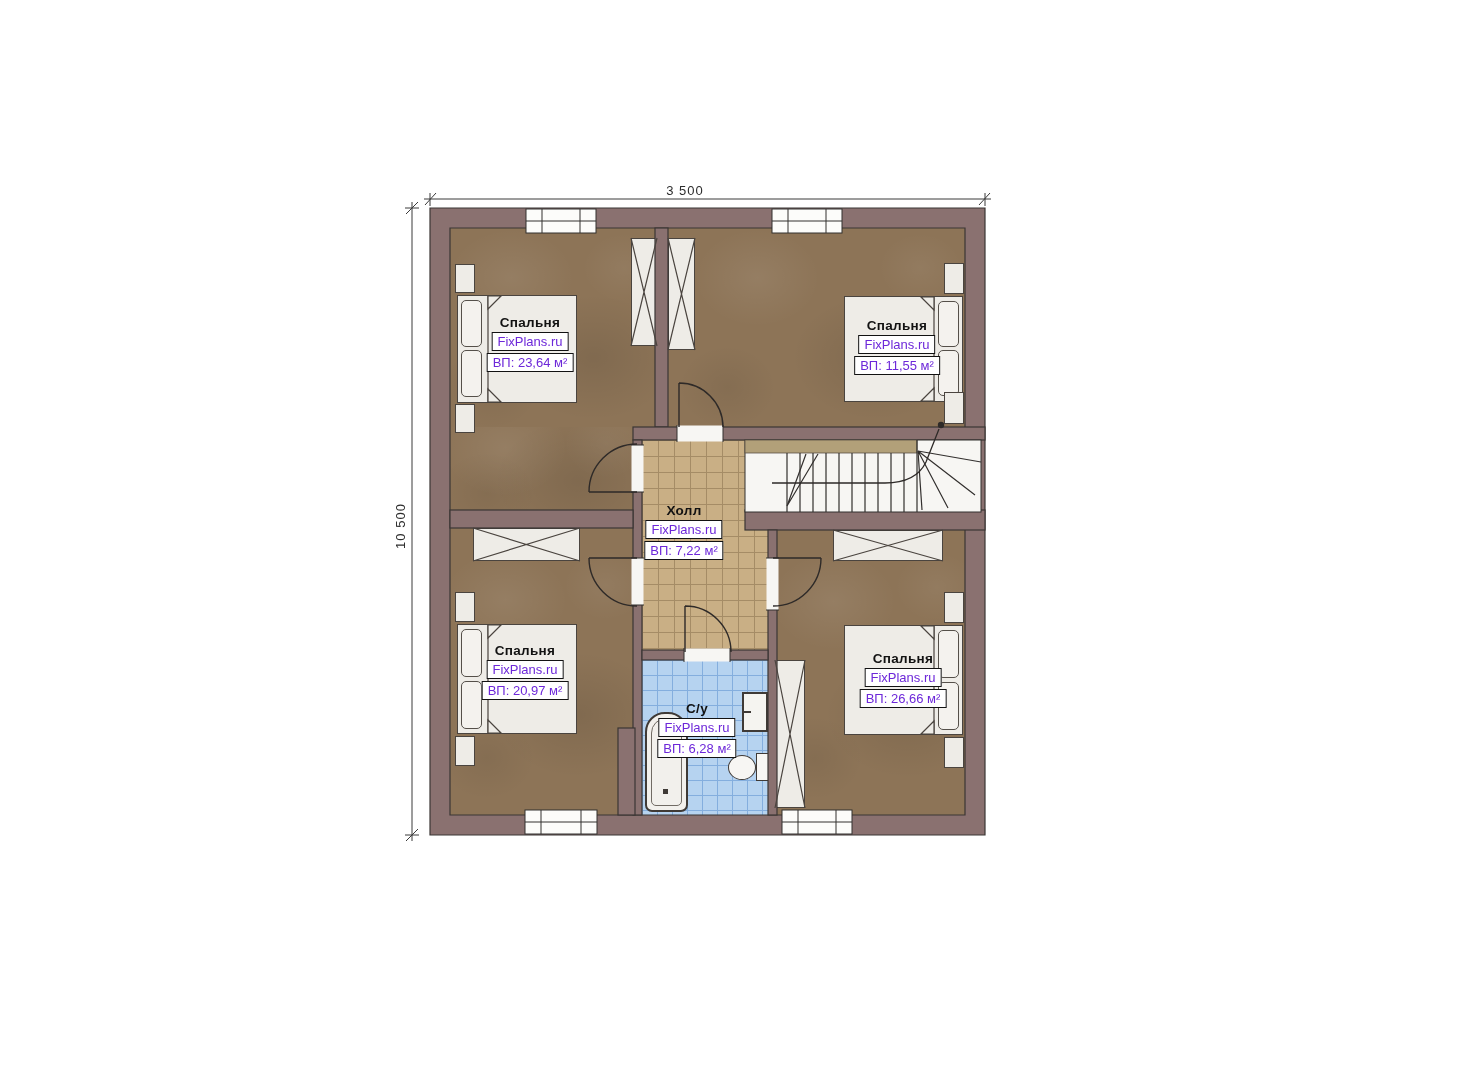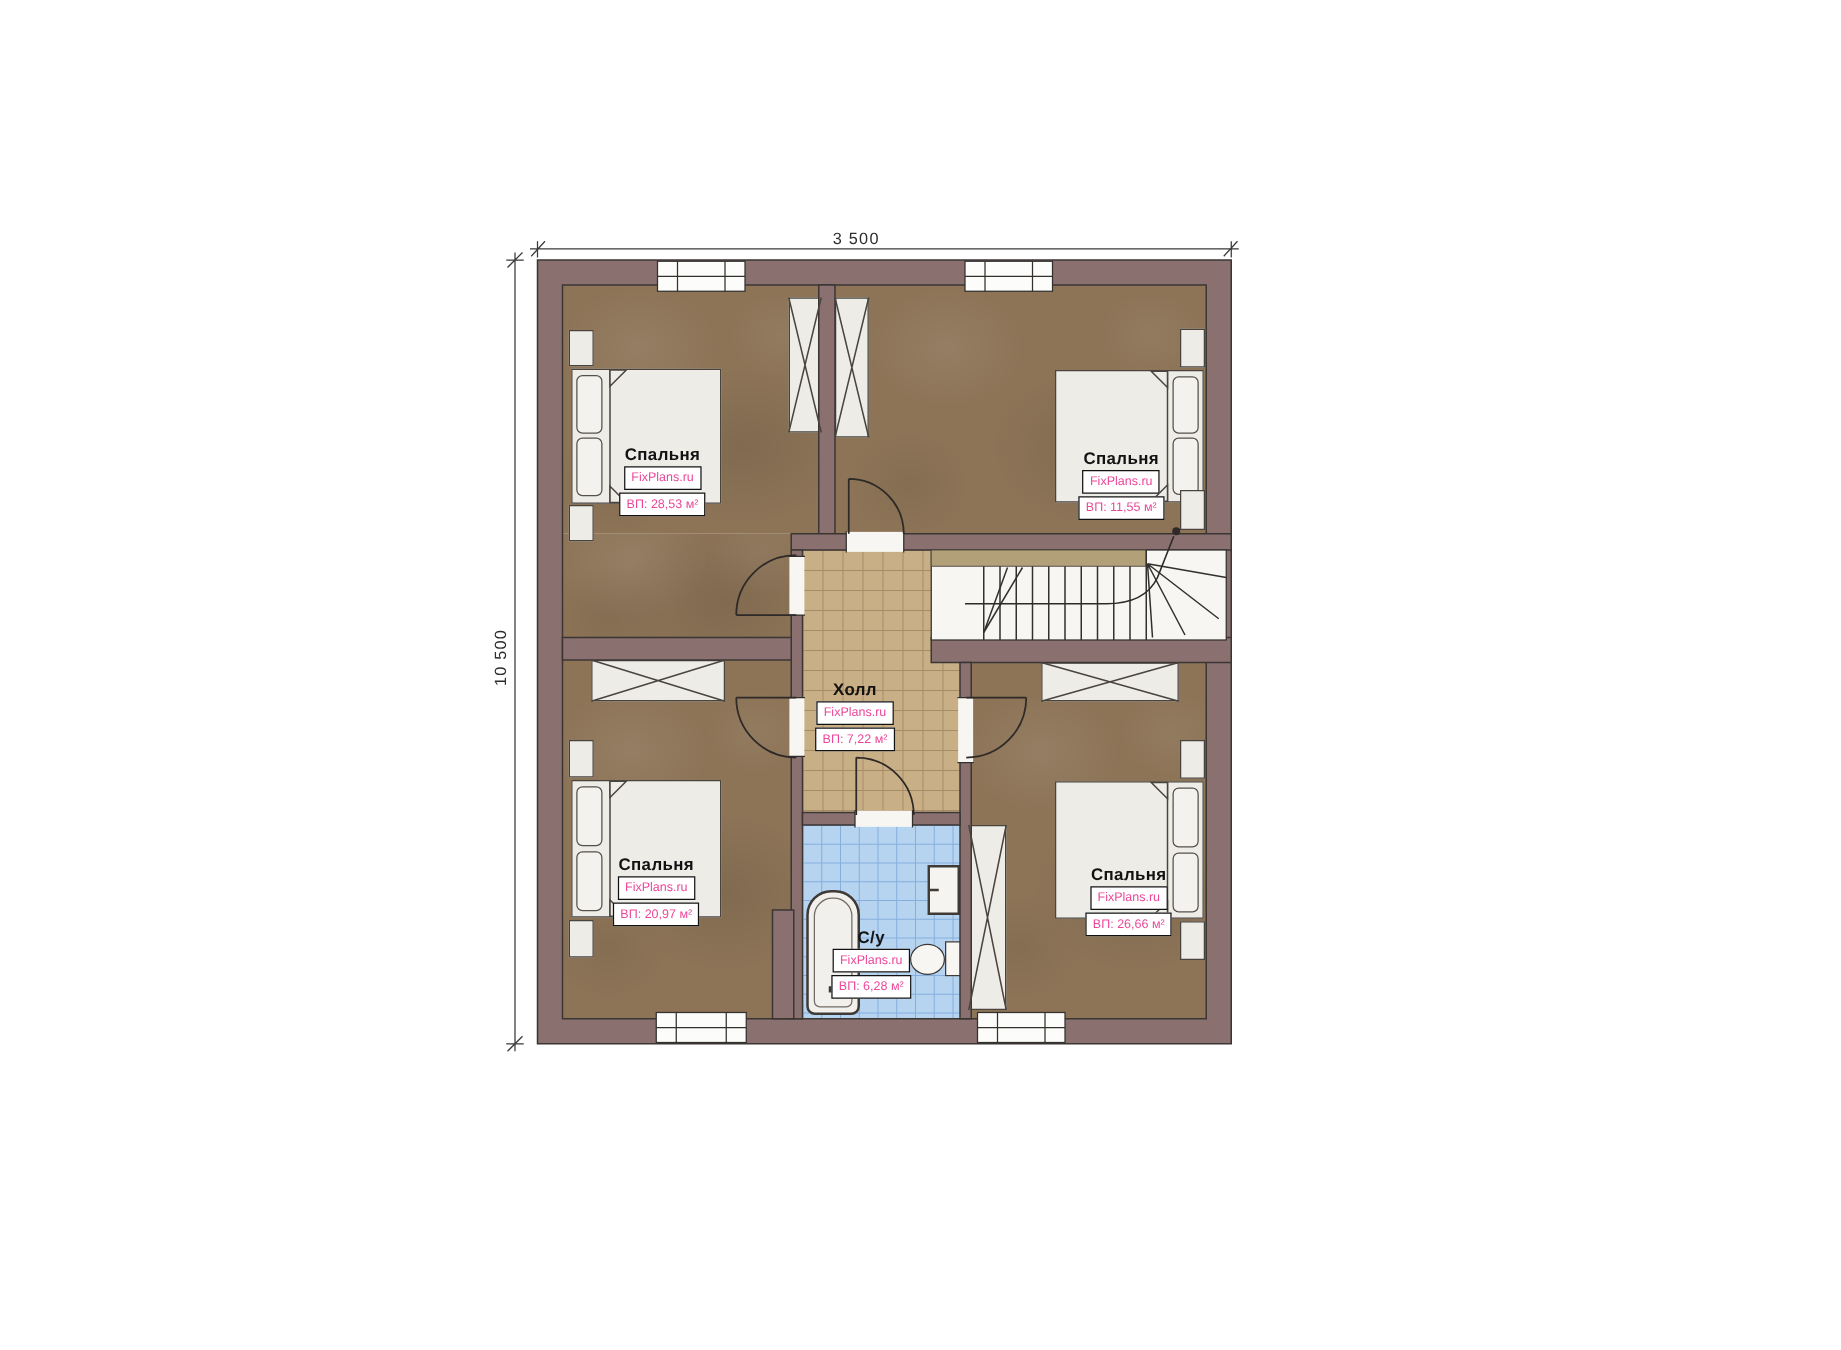--- a/index.html
+++ b/index.html
@@ -30,23 +30,23 @@
   .drain{position:absolute;left:16px;bottom:16px;width:5px;height:5px;background:#3f3a36;}
   .bowl{background:#f7f6f3;border:1.8px solid #3f3a36;border-radius:50%;}
   .tank{background:#f7f6f3;border:1.8px solid #3f3a36;}
   .sink{background:#f5f4f0;border:2px solid #3f3a36;}
   .sink-tick{position:absolute;left:-1px;top:17px;width:8px;height:2px;background:#3f3a36;}
   .switch{width:10px;height:10px;background:#f2a77c;border:2px solid #df5a1f;}
   
   .room-label{position:absolute;display:flex;flex-direction:column;align-items:center;
     gap:2px;transform:translateX(-50%);z-index:30;}
   .room-title{font-size:13.5px;font-weight:bold;color:#121212;letter-spacing:.3px;
-    white-space:nowrap;margin-top:41px;}
+    white-space:nowrap;}
   .label-box{background:#ffffff;border:1.5px solid #121212;padding:0 5px;
-    font-size:10px;line-height:17px;color:#ec4899;white-space:nowrap;}
+    font-size:13px;line-height:17px;color:#6d28d9;white-space:nowrap;}
   .dim-label{position:absolute;font-size:13px;color:#2d2d2d;letter-spacing:1px;
     text-align:center;z-index:30;}
   svg{display:block;}
   #linework{position:absolute;left:0;top:0;z-index:20;pointer-events:none;}
   .flayer{z-index:5;} .furnlayer{z-index:10;}
 </style>
 </head>
 <body>
 
 <div id="page">
@@ -192,21 +192,21 @@
       <path d="M412,202 V841 M406,214 L418,202 M406,841 L418,829 M405,208 H419 M405,835 H419"></path>
     </g>
   </svg>
 
   <div class="dim-label" style="left:630px;top:183px;width:110px;">3 500</div>
   <div class="dim-label" style="left:348px;top:516px;width:110px;height:20px;transform:rotate(-90deg);">10 500</div>
 
   <div class="room-label" style="left:530px;top:315px;">
     <div class="room-title">Спальня</div>
     <div class="label-box">FixPlans.ru</div>
-    <div class="label-box">ВП: 28,53 м²</div>
+    <div class="label-box">ВП: 23,64 м²</div>
   </div>
 
   <div class="room-label" style="left:897px;top:318px;">
     <div class="room-title">Спальня</div>
     <div class="label-box">FixPlans.ru</div>
     <div class="label-box">ВП: 11,55 м²</div>
   </div>
 
   <div class="room-label" style="left:684px;top:503px;">
     <div class="room-title">Холл</div>

